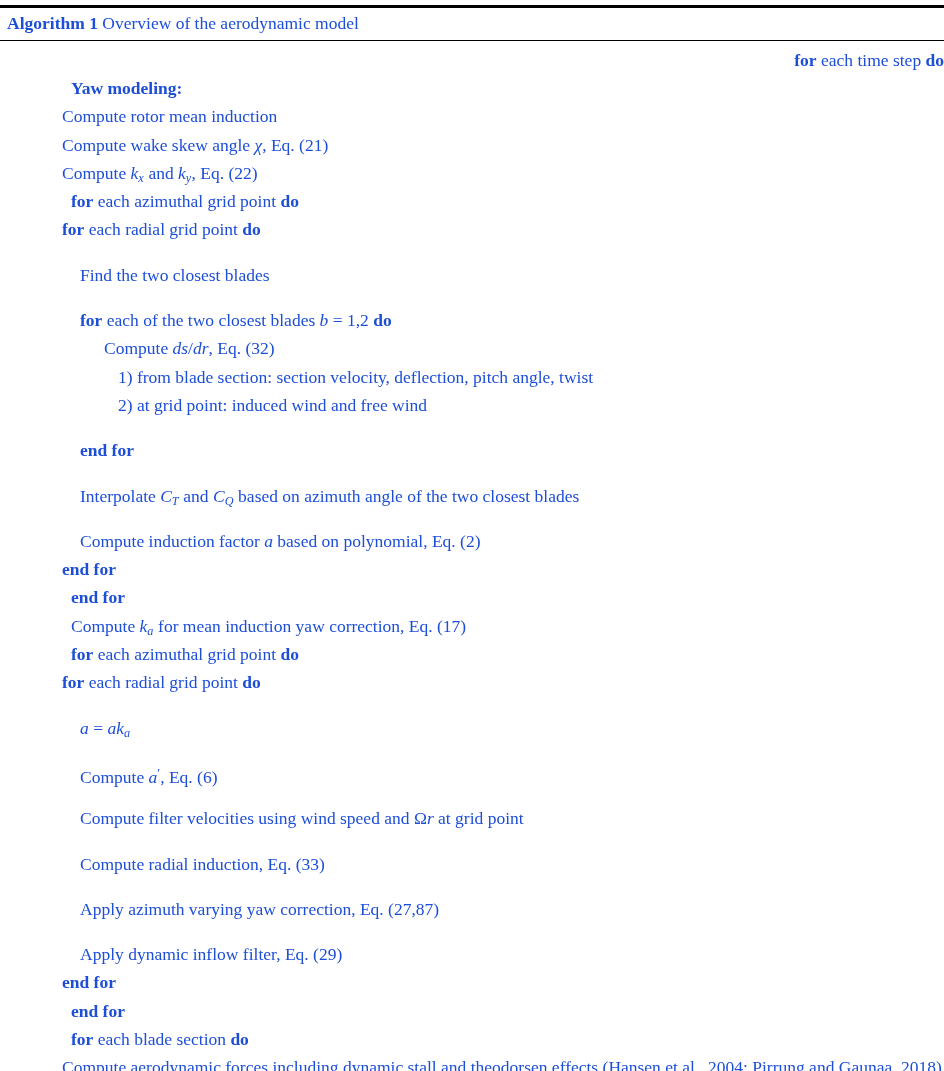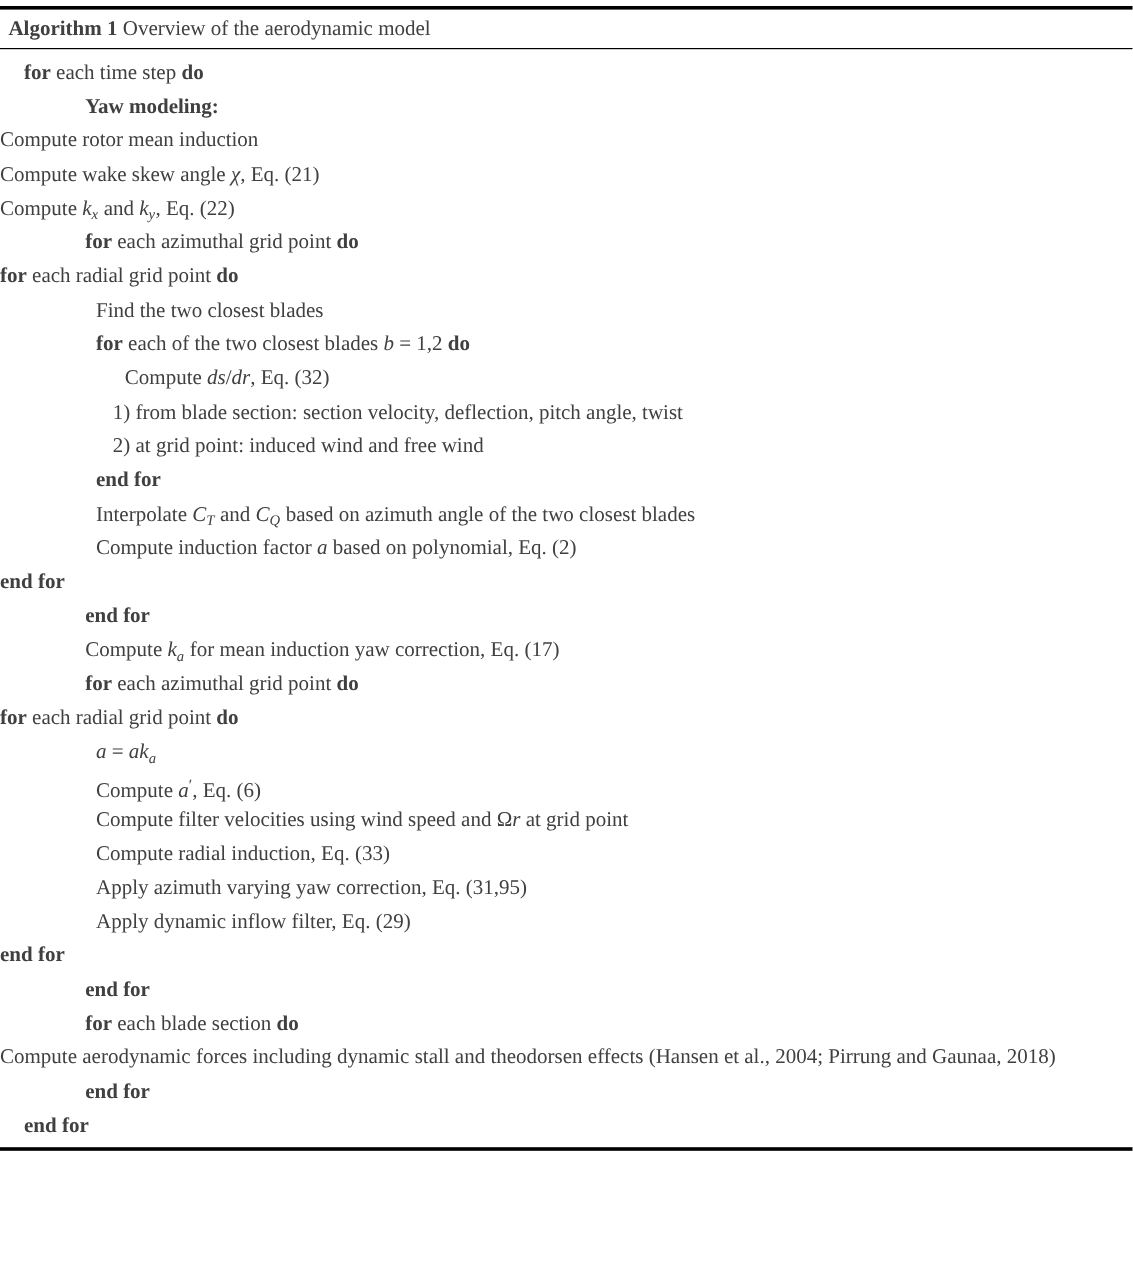--- a/index.html
+++ b/index.html
@@ -5,21 +5,21 @@
   html, body {
     margin: 0;
     padding: 0;
     background: #ffffff;
   }
   #page {
     position: relative;
     width: 944px;
     height: 1071px;
     background: #ffffff;
-    color: #404040;
+    color: #1d4ed8;
     font-family: "Liberation Serif", serif;
     overflow: hidden;
   }
   #algo-box {
     position: absolute;
     top: 5px;
     left: 0;
     width: 944px;
   }
   .rule {
@@ -42,26 +42,26 @@
     padding-top: 5px;
     padding-bottom: 5px;
     font-size: 17.5px;
   }
   .line {
     height: 28.3px;
     line-height: 28.3px;
     white-space: pre;
     overflow: visible;
   }
-  .lv0 { padding-left: 20px; }
+  .lv0 { padding-left: 31px; text-align: right; }
   .lv1 { padding-left: 71px; }
-  .lv2 { }
-  .lv3 { padding-left: 80px; }
+  .lv2 { padding-left: 62px; }
+  .lv3 { padding-left: 80px; margin-top: 17px; }
   .lv4 { padding-left: 104px; }
-  .lv5 { padding-left: 94px; }
+  .lv5 { padding-left: 118px; }
   .seg-b { font-weight: bold; }
   .seg-i { font-style: italic; }
   .seg-sub {
     font-style: italic;
     font-size: 70%;
     vertical-align: -0.28em;
     letter-spacing: 0.02em;
   }
   .seg-sup {
     font-size: 75%;
@@ -96,21 +96,21 @@
         <div class="line lv3"><span>Compute induction factor </span><span class="seg-i">a</span><span> based on polynomial, Eq. (2)</span></div>
         <div class="line lv2"><span class="seg-b">end for</span></div>
         <div class="line lv1"><span class="seg-b">end for</span></div>
         <div class="line lv1"><span>Compute </span><span class="seg-i">k</span><span class="seg-sub">a</span><span> for mean induction yaw correction, Eq. (17)</span></div>
         <div class="line lv1"><span class="seg-b">for</span><span> each azimuthal grid point </span><span class="seg-b">do</span></div>
         <div class="line lv2"><span class="seg-b">for</span><span> each radial grid point </span><span class="seg-b">do</span></div>
         <div class="line lv3"><span class="seg-i">a</span><span> = </span><span class="seg-i">ak</span><span class="seg-sub">a</span></div>
         <div class="line lv3"><span>Compute </span><span class="seg-i">a</span><span class="seg-sup">′</span><span>, Eq. (6)</span></div>
         <div class="line lv3"><span>Compute filter velocities using wind speed and Ω</span><span class="seg-i">r</span><span> at grid point</span></div>
         <div class="line lv3"><span>Compute radial induction, Eq. (33)</span></div>
-        <div class="line lv3"><span>Apply azimuth varying yaw correction, Eq. (31,95)</span></div>
+        <div class="line lv3"><span>Apply azimuth varying yaw correction, Eq. (27,87)</span></div>
         <div class="line lv3"><span>Apply dynamic inflow filter, Eq. (29)</span></div>
         <div class="line lv2"><span class="seg-b">end for</span></div>
         <div class="line lv1"><span class="seg-b">end for</span></div>
         <div class="line lv1"><span class="seg-b">for</span><span> each blade section </span><span class="seg-b">do</span></div>
         <div class="line lv2"><span>Compute aerodynamic forces including dynamic stall and theodorsen effects (Hansen et al., 2004; Pirrung and Gaunaa, 2018)</span></div>
         <div class="line lv1"><span class="seg-b">end for</span></div>
         <div class="line lv0"><span class="seg-b">end for</span></div>
       </div>
     <div class="rule rule-thick"></div>
   </div>

